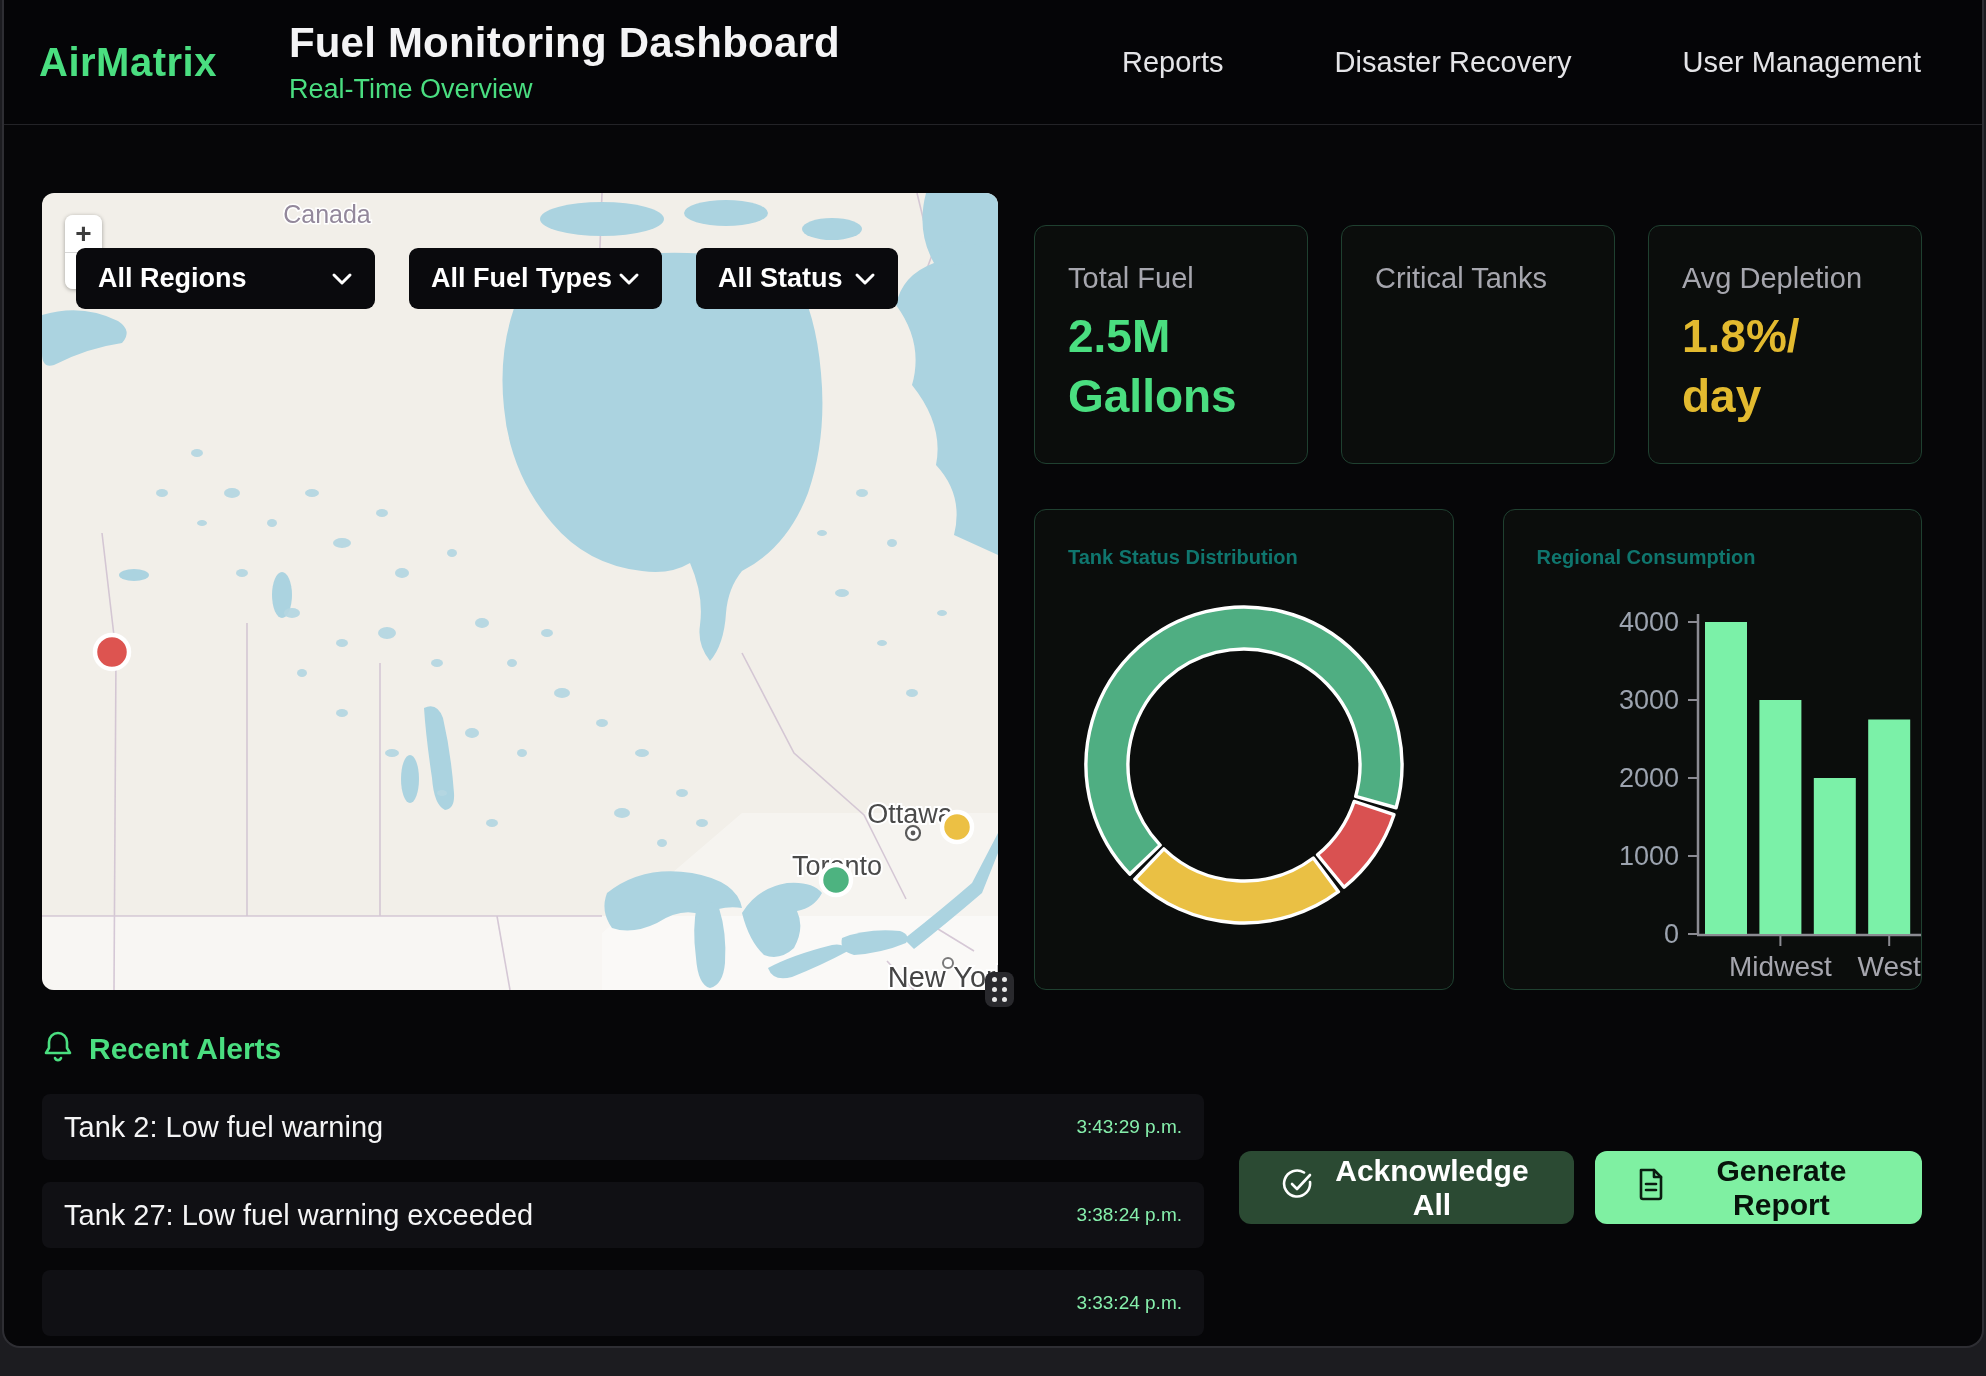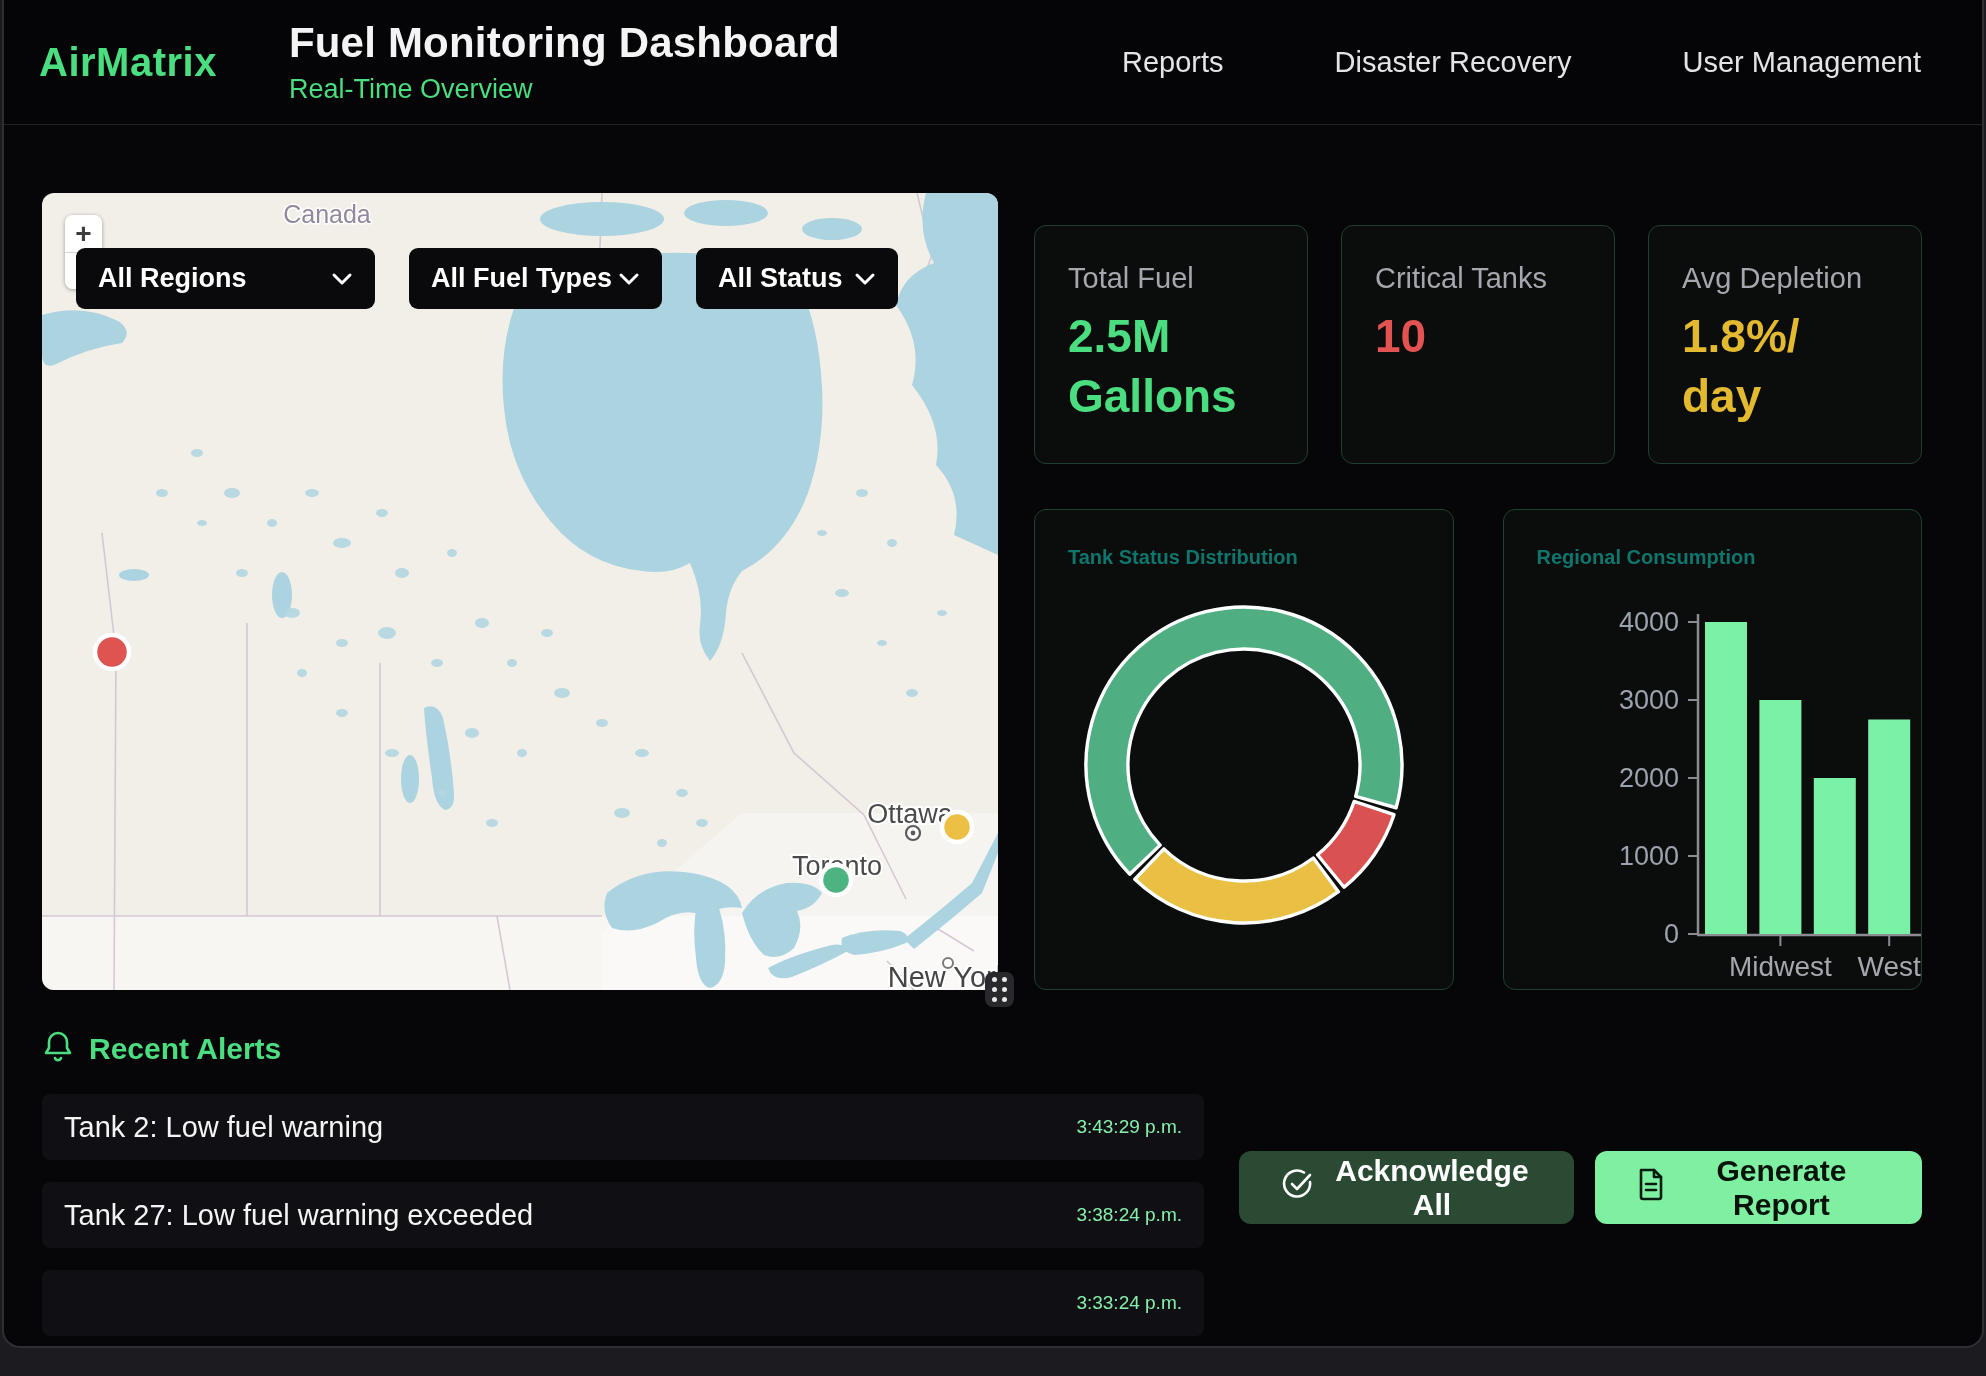--- a/index.html
+++ b/index.html
@@ -248,21 +248,20 @@
 
     <div class="right-col">
 
       <div class="kpi-row">
         <div class="card kpi-card">
           <div class="kpi-label">Total Fuel</div>
           <div class="kpi-value" style="color:#4ade80">2.5M Gallons</div>
         </div>
         <div class="card kpi-card">
           <div class="kpi-label">Critical Tanks</div>
-          <div class="kpi-value" style="color:#e25352">10</div>
         </div>
         <div class="card kpi-card">
           <div class="kpi-label">Avg Depletion</div>
           <div class="kpi-value" style="color:#e3ba2f">1.8%/ day</div>
         </div>
       </div>
 
       <div class="chart-row">
         <div class="card chart-card">
           <div class="chart-title">Tank Status Distribution</div>

